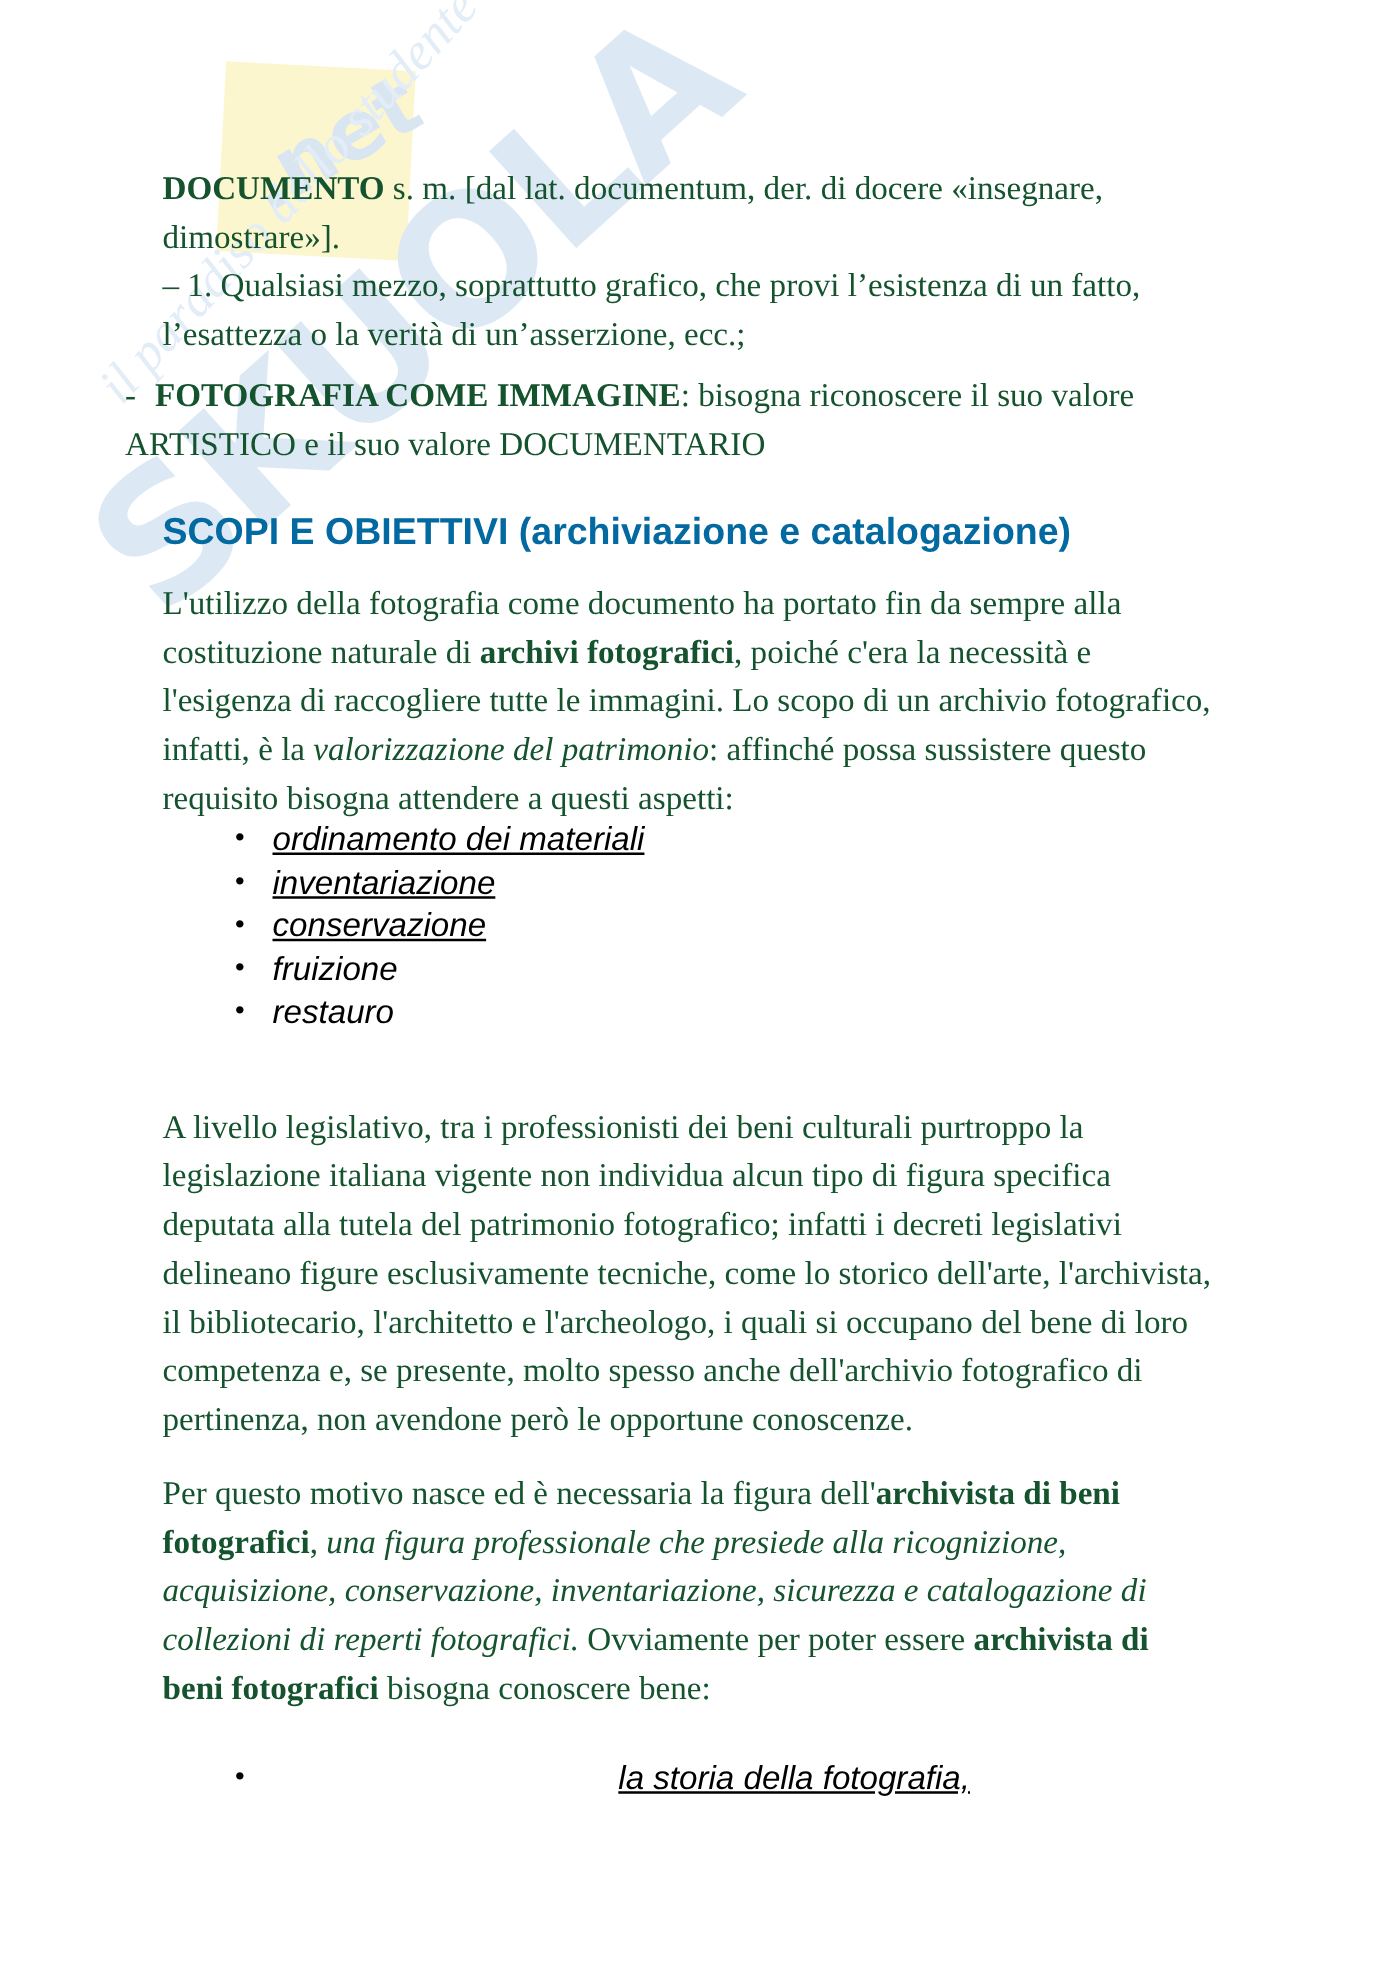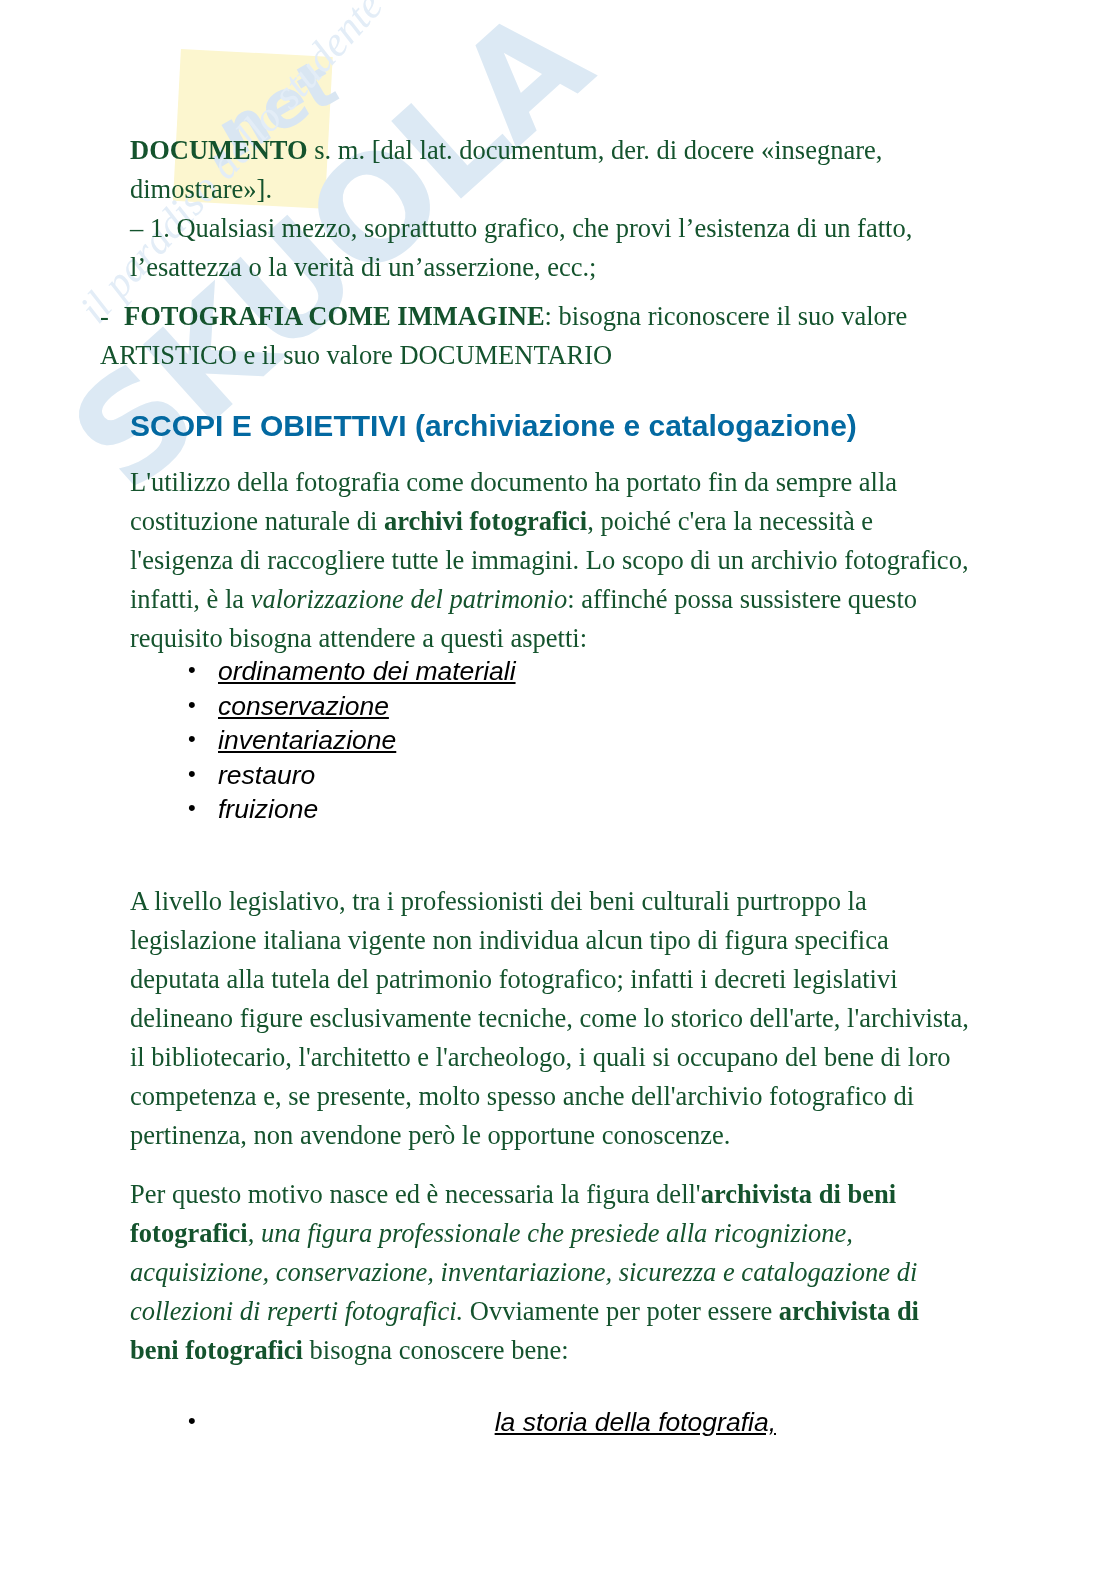--- a/index.html
+++ b/index.html
@@ -192,24 +192,24 @@
       <span class="dash-marker">-</span>
       <span class="dash-body"><span class="b">FOTOGRAFIA COME IMMAGINE</span><span>: bisogna riconoscere il suo valore ARTISTICO e il suo valore DOCUMENTARIO</span></span>
     </div>
 
     <div class="heading-red" style="top:407px;">SCOPI E OBIETTIVI (archiviazione e catalogazione)</div>
 
     <div class="block para" style="top:463px;"><span>L'utilizzo della fotografia come documento ha portato fin da sempre alla costituzione naturale di </span><span class="b">archivi fotografici</span><span>, poiché c'era la necessità e l'esigenza di raccogliere tutte le immagini. Lo scopo di un archivio fotografico, infatti, è la </span><span class="i">valorizzazione del patrimonio</span><span>: affinché possa sussistere questo requisito bisogna attendere a questi aspetti:</span></div>
 
     <ul class="bullets" id="aspects-list" style="left:160px; top:638px; width:600px;">
         <li class="ul-line"><span class="txt">ordinamento dei materiali</span></li>
+        <li class="ul-line"><span class="txt">inventariazione</span></li>
         <li class="ul-line"><span class="txt">conservazione</span></li>
-        <li class="ul-line"><span class="txt">inventariazione</span></li>
+        <li><span class="txt">fruizione</span></li>
         <li><span class="txt">restauro</span></li>
-        <li><span class="txt">fruizione</span></li>
       </ul>
 
     <div class="block para" style="top:882px;">A livello legislativo, tra i professionisti dei beni culturali purtroppo la legislazione italiana vigente non individua alcun tipo di figura specifica deputata alla tutela del patrimonio fotografico; infatti i decreti legislativi delineano figure esclusivamente tecniche, come lo storico dell'arte, l'archivista, il bibliotecario, l'architetto e l'archeologo, i quali si occupano del bene di loro competenza e, se presente, molto spesso anche dell'archivio fotografico di pertinenza, non avendone però le opportune conoscenze.</div>
 
     <div class="block para" style="top:1175px;"><span>Per questo motivo nasce ed è necessaria la figura dell'</span><span class="b">archivista di beni fotografici</span><span>, </span><span class="i">una figura professionale che presiede alla ricognizione, acquisizione, conservazione, inventariazione, sicurezza e catalogazione di collezioni di reperti fotografici.</span><span> Ovviamente per poter essere </span><span class="b">archivista di beni fotografici</span><span> bisogna conoscere bene:</span></div>
 
     <ul class="bullets" id="knowledge-list" style="left:160px; top:1389px; width:600px;text-align:right;">
         <li class="ul-line"><span class="txt">la storia della fotografia,</span></li>
       </ul>
 

